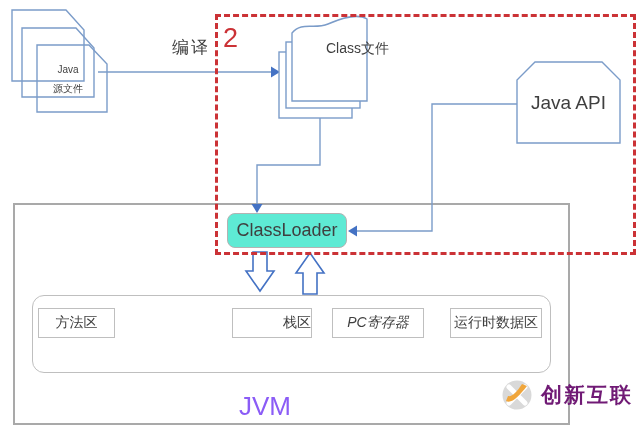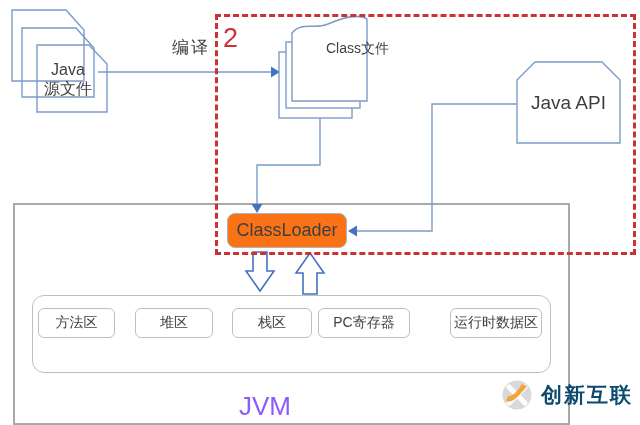--- a/index.html
+++ b/index.html
@@ -18,51 +18,51 @@
   .red-zone {
     left:215px; top:14px; width:415px; height:235px;
     border:3px dashed #cb3236; background:transparent;
   }
   .step-badge {
     left:223px; top:24px; font-size:27px; color:#cb3236; line-height:1.1;
   }
   .compile-label { left:172px; top:36px; font-size:17px; letter-spacing:2px; }
 
   .source-label { left:28px; top:60px; width:80px; text-align:center;
-                  font-size:16px; line-height:19px; }
+                  font-size:10px; line-height:19px; }
   .classfile-label { left:292px; top:40px; width:75px; text-align:center; font-size:14px;padding-left:28px; }
 
   .java-api-label { left:517px; top:62px; width:103px; height:81px;
     display:flex; align-items:center; justify-content:center; font-size:19px; }
 
   .classloader-box {
     left:227px; top:213px; width:120px; height:35px;
-    border:1.5px solid #b3b3b3; border-radius:8px; background:#f97316;
+    border:1.5px solid #b3b3b3; border-radius:8px; background:#5eead4;
     display:flex; align-items:center; justify-content:center;
     font-size:18px; box-sizing:border-box;
   }
 
   .runtime-area {
     left:32px; top:295px; width:519px; height:78px;
     border:1.5px solid #bfbfbf; border-radius:12px; background:#fff;
     box-sizing:border-box;
   }
   .region-box {
     position:absolute; top:308px; height:30px;
-    border:1.5px solid #bfbfbf; border-radius:6px; background:#fff;
+    border:1.5px solid #bfbfbf; border-radius:0; background:#fff;
     display:flex; align-items:center; justify-content:center;
     font-size:14px; box-sizing:border-box;
   }
   .runtime-label { left:180px; top:343px; width:180px; text-align:center; font-size:19px; }
 
   .jvm-label { left:200px; top:391px; width:130px; text-align:center;
                font-size:26px; color:#8b5cf6; }
 
   .watermark { left:501px; top:379px; display:flex; align-items:center; }
-  .watermark-text { font-size:21px; font-weight:bold; color:#0c4a6e;
+  .watermark-text { font-size:21px; font-weight:bold; color:#701a75;
                     letter-spacing:2px; margin-left:8px; }
 </style>
 </head>
 <body>
 
 <div class="stage">
 
   <div class="abs jvm-box"></div>
 
   <svg class="layer" viewBox="0 0 640 425">
@@ -110,27 +110,24 @@
 
   <div class="abs classloader-box">
     <span>ClassLoader</span>
   </div>
 
   <div class="abs runtime-area"></div>
 
   <div class="region-box" style="left:38px;  width:77px;">
       <span>方法区</span>
     </div>
-  <div class="region-box" style="left:135px; width:78px;">
-      <span>堆区</span>
-    </div>
-  <div class="region-box" style="left:232px; width:80px;">
+  <div class="region-box" style="left:232px; width:80px;justify-content:flex-end;">
       <span>栈区</span>
     </div>
-  <div class="region-box" style="left:318px; width:92px;">
+  <div class="region-box" style="left:332px; width:92px;font-style:italic;">
       <span>PC寄存器</span>
     </div>
   <div class="region-box" style="left:450px; width:92px;">
       <span>运行时数据区</span>
     </div>
 
 
   <div class="abs jvm-label">JVM</div>
 
   <div class="abs watermark">

